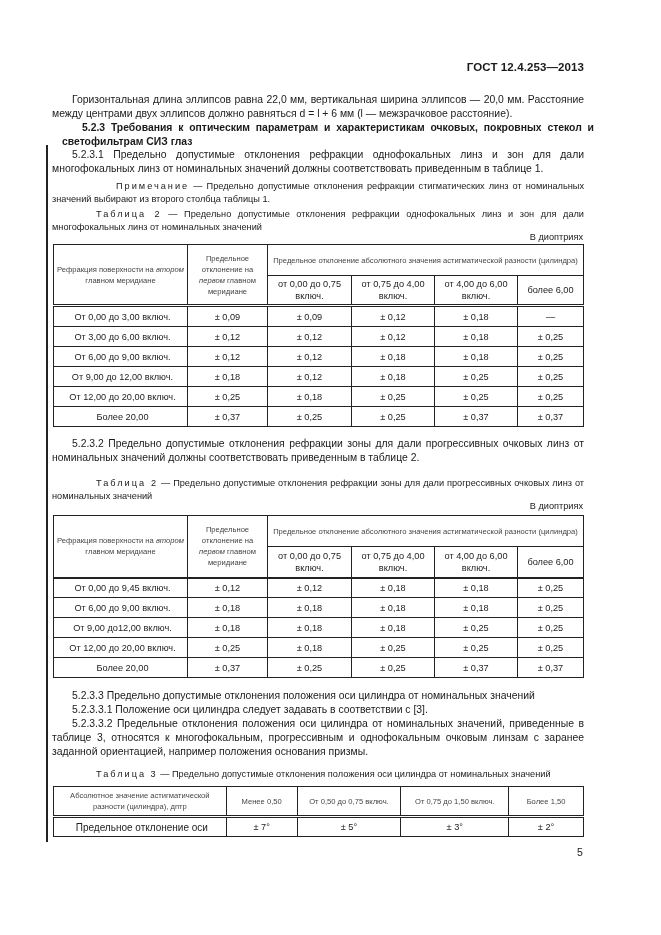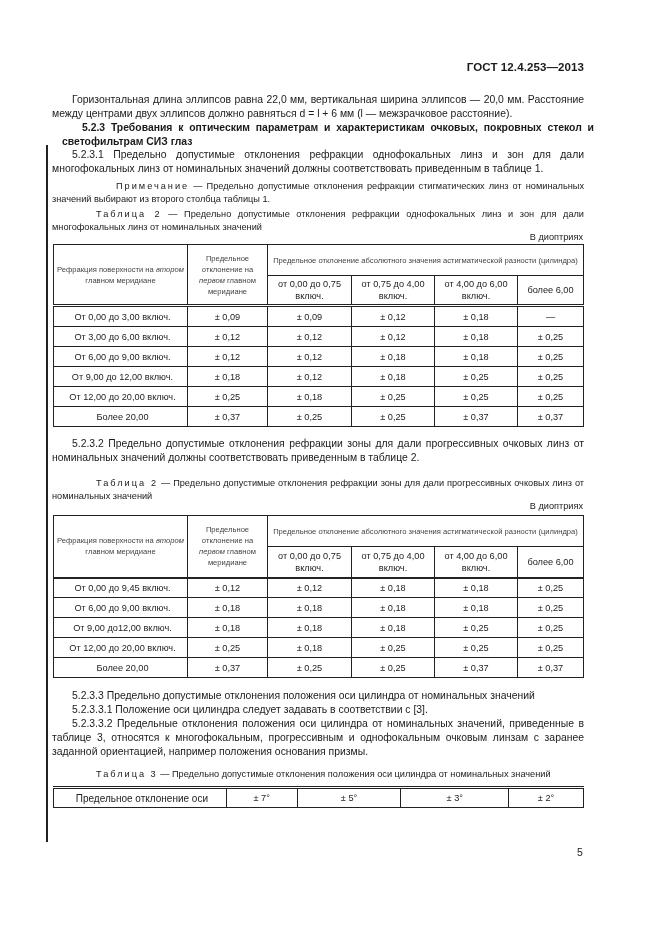--- a/index.html
+++ b/index.html
@@ -188,20 +188,27 @@
 
 <table style="top:786px; width:531px;">
   <colgroup>
       <col style="width:173px">
       <col style="width:71px">
       <col style="width:104px">
       <col style="width:108px">
       <col style="width:75px">
     </colgroup>
   <tbody>
+      <tr style="height:30px">
+    <th>Абсолютное значение астигматической разности (цилиндра), дптр</th>
+    <th>Менее 0,50</th>
+    <th>От 0,50 до 0,75 включ.</th>
+    <th>От 0,75 до 1,50 включ.</th>
+    <th>Более 1,50</th>
+  </tr>
   <tr class="dbl" style="height:20px">
     <td class="left" style="font-size:10px">Предельное отклонение оси</td>
         <td>± 7°</td>
         <td>± 5°</td>
         <td>± 3°</td>
         <td>± 2°</td>
   </tr>
 </tbody>
   </table>
 

